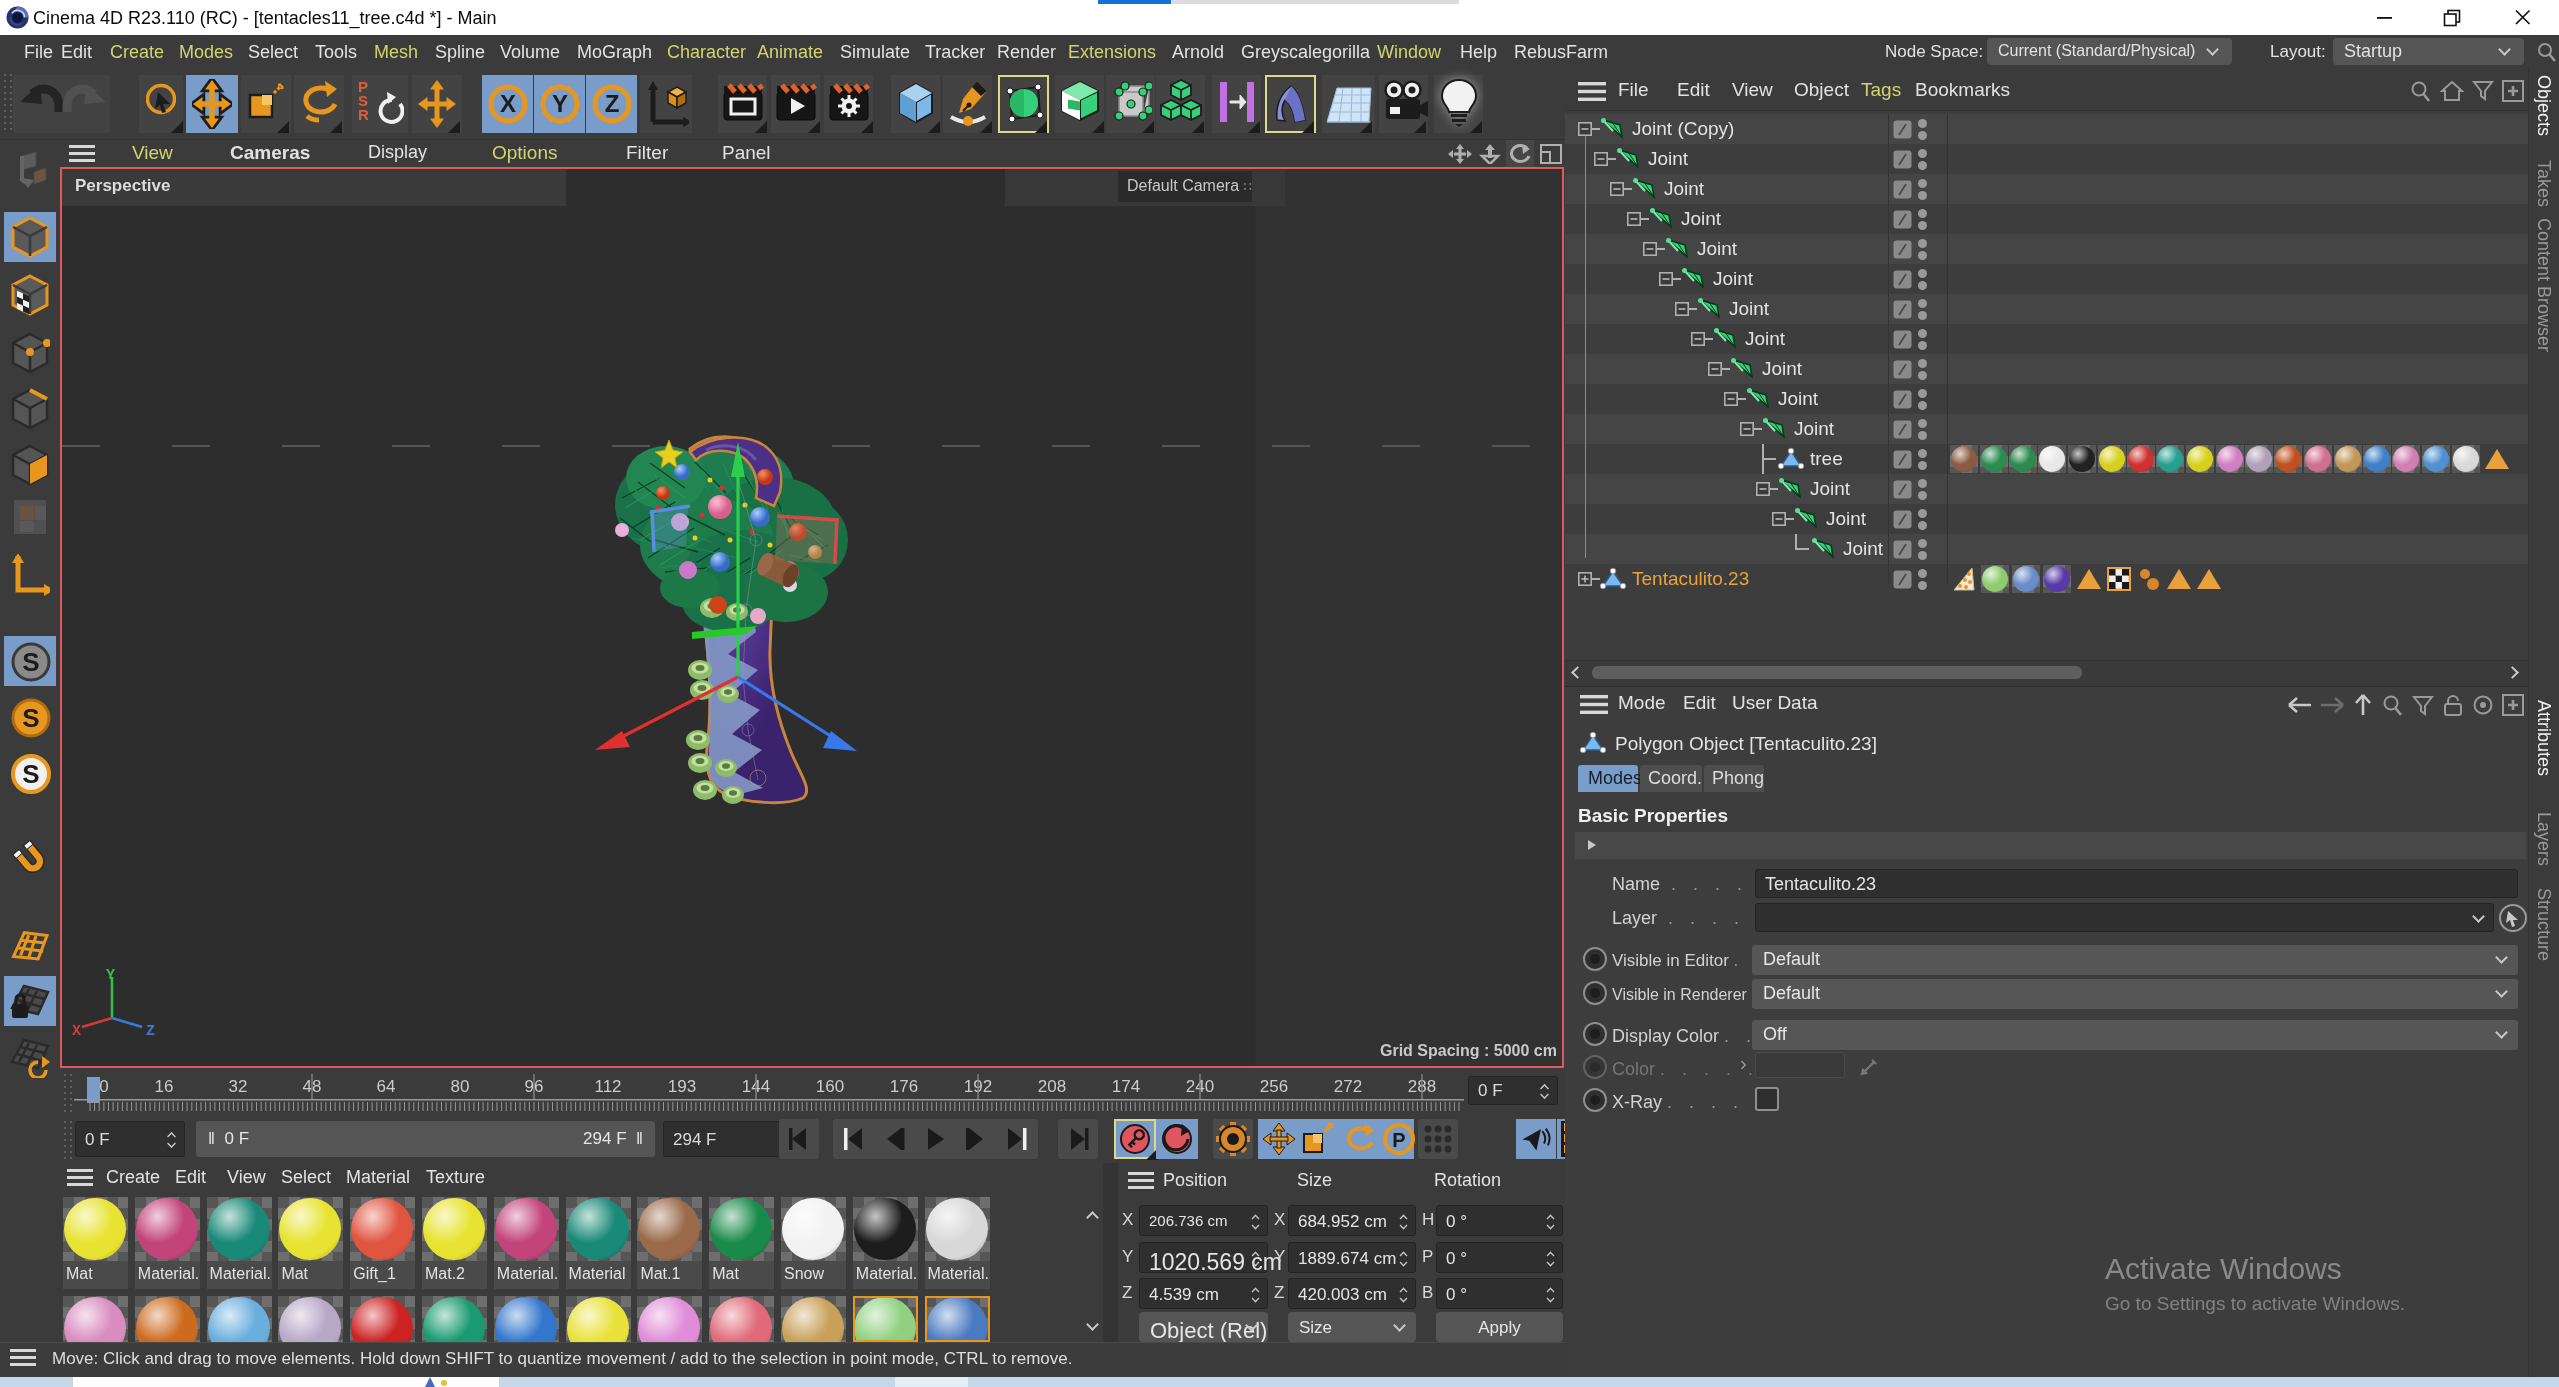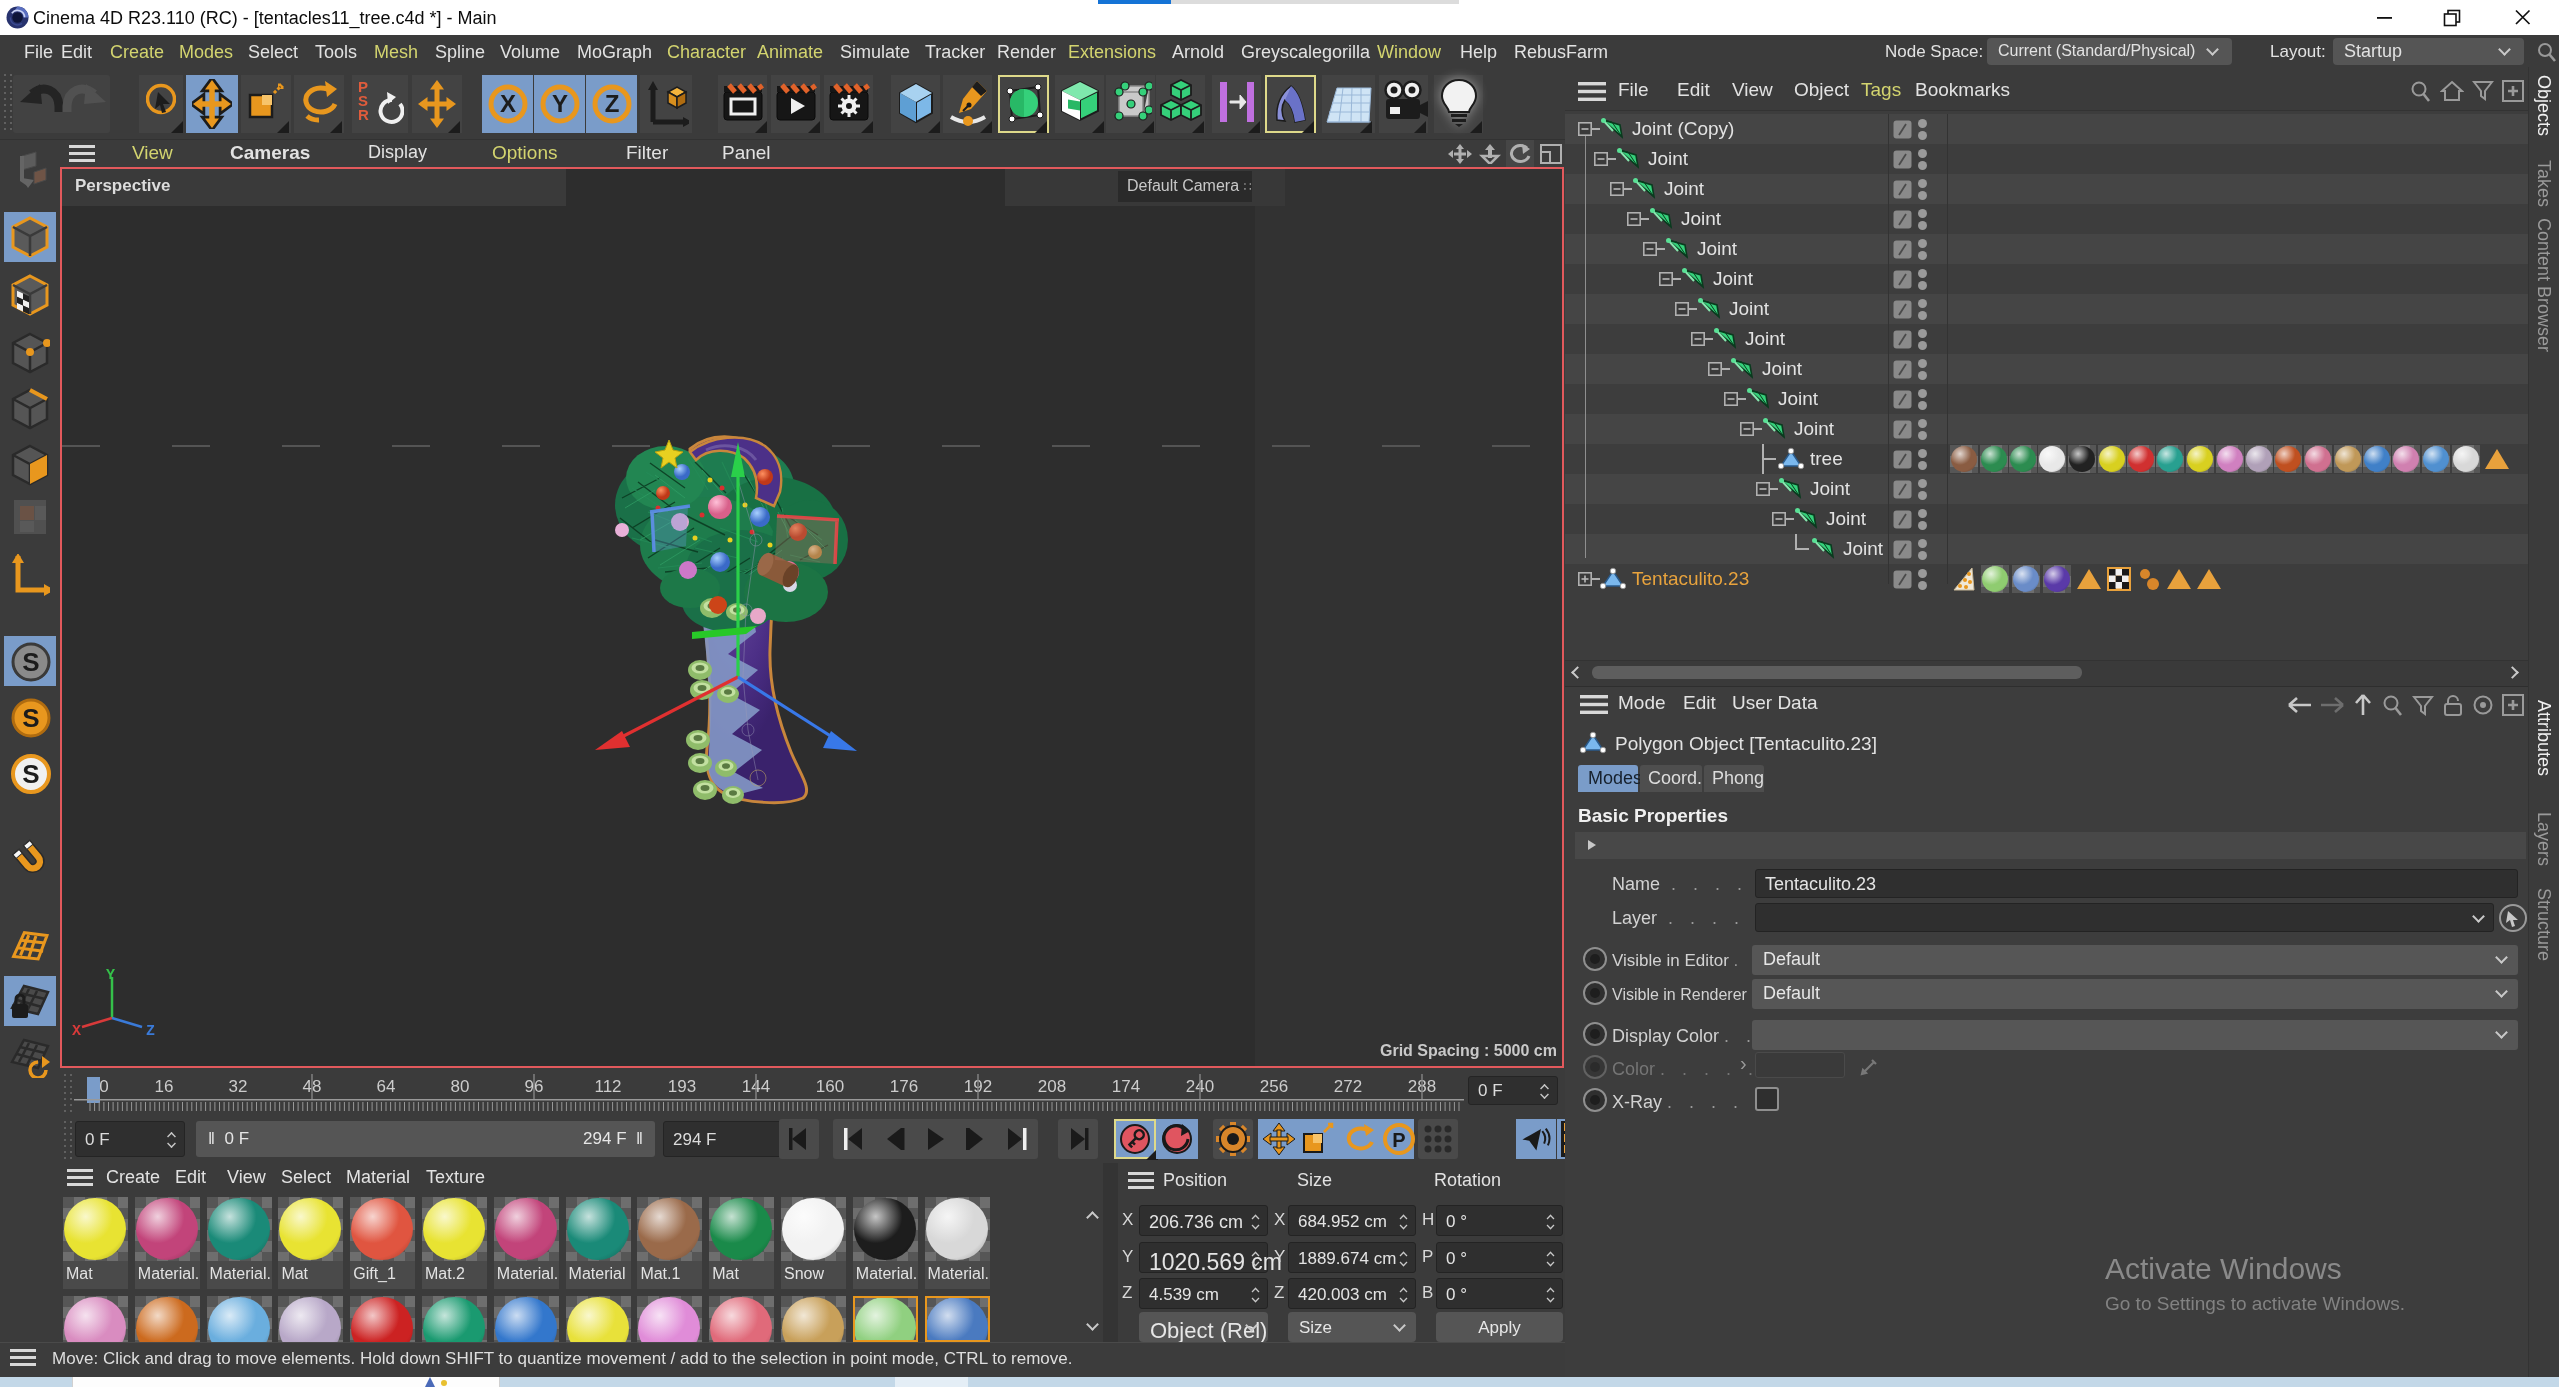--- a/index.html
+++ b/index.html
@@ -913,21 +913,21 @@
 <svg class="abs" style="left:1128px;top:1172px;" width="26" height="17" viewBox="0 0 26 17">
     <rect y="0" width="26" height="3" fill="#d8d8d8"></rect>
     <rect y="7" width="26" height="3" fill="#d8d8d8"></rect>
     <rect y="14" width="26" height="3" fill="#d8d8d8"></rect>
   </svg>
 <div class="abs" style="left:1163px;top:1170px;font-size:18px;color:#e2e2e2;font-weight:normal;white-space:nowrap;">Position</div>
 <div class="abs" style="left:1297px;top:1170px;font-size:18px;color:#e2e2e2;font-weight:normal;white-space:nowrap;">Size</div>
 <div class="abs" style="left:1434px;top:1170px;font-size:18px;color:#e2e2e2;font-weight:normal;white-space:nowrap;">Rotation</div>
 <div class="abs" style="left:1122px;top:1210px;font-size:17px;color:#d8d8d8;font-weight:normal;white-space:nowrap;">X</div>
 <div class="abs " style="left:1139px;top:1205px;width:129px;height:31px;background:#2f2f2f;border:1px solid #232323;border-radius:3px">
-    <div style="padding:6px 0 0 9px;font-size:18px;color:#e4e4e4;white-space:nowrap">206.736 cm</div>
+    <div style="padding:6px 0 0 9px;font-size:15px;color:#e4e4e4;white-space:nowrap">206.736 cm</div>
     <div class="chevup" style="right:7px;top:8px;transform:scale(0.62) rotate(-135deg)"></div>
     <div class="chev" style="right:7px;top:15px;transform:scale(0.62) rotate(45deg)"></div>
   </div>
 <div class="abs" style="left:1274px;top:1210px;font-size:17px;color:#d8d8d8;font-weight:normal;white-space:nowrap;">X</div>
 <div class="abs " style="left:1288px;top:1205px;width:128px;height:31px;background:#2f2f2f;border:1px solid #232323;border-radius:3px">
     <div style="padding:6px 0 0 9px;font-size:17px;color:#e4e4e4;white-space:nowrap">684.952 cm</div>
     <div class="chevup" style="right:7px;top:8px;transform:scale(0.62) rotate(-135deg)"></div>
     <div class="chev" style="right:7px;top:15px;transform:scale(0.62) rotate(45deg)"></div>
   </div>
 <div class="abs" style="left:1422px;top:1210px;font-size:17px;color:#d8d8d8;font-weight:normal;white-space:nowrap;">H</div>
@@ -1495,20 +1495,21 @@
 <div class="abs" style="left:1590px;top:988px;width:10px;height:10px;border-radius:50%;background:#1e1e1e;"></div>
 <div class="abs" style="left:1612px;top:986px;font-size:16px;color:#d2d2d2;font-weight:normal;white-space:nowrap;">Visible in Renderer</div>
 <div class="abs " style="left:1752px;top:979px;width:766px;height:30px;background:#565656;border-radius:3px">
     <div style="padding:4px 0 0 11px;font-size:18px;color:#e6e6e6">Default</div>
     <div class="chev" style="right:12px;top:8px"></div>
   </div>
 <div class="abs" style="left:1583px;top:1022px;width:24px;height:24px;border-radius:50%;border:2.5px solid #8f8f8f;background:#2f2f2f;"></div>
 <div class="abs" style="left:1590px;top:1029px;width:10px;height:10px;border-radius:50%;background:#1e1e1e;"></div>
 <div class="abs" style="left:1612px;top:1026px;font-size:18px;color:#d2d2d2;font-weight:normal;white-space:nowrap;">Display Color <span style="letter-spacing:6px;color:#9a9a9a">. . .</span></div>
 <div class="abs " style="left:1752px;top:1020px;width:766px;height:30px;background:#565656;border-radius:3px">
+    <div style="padding:4px 0 0 11px;font-size:18px;color:#e6e6e6">Off</div>
     <div class="chev" style="right:12px;top:8px"></div>
   </div>
 <div class="abs" style="left:1583px;top:1055px;width:24px;height:24px;border-radius:50%;border:2.5px solid #8f8f8f;background:#2f2f2f;opacity:0.45;"></div>
 <div class="abs" style="left:1590px;top:1062px;width:10px;height:10px;border-radius:50%;background:#1e1e1e;opacity:0.45;"></div>
 <div class="abs" style="left:1612px;top:1059px;font-size:18px;color:#757575;font-weight:normal;white-space:nowrap;">Color <span style="letter-spacing:6px;">. . . . . . .</span></div>
 <svg class="abs" style="left:1858px;top:1054px;" width="24" height="24" viewBox="0 0 24 24">
     <path d="M6 18 L16 8 M14 6 L18 10 M4 20 L8 19 L5 16 Z" stroke="#787878" stroke-width="2.2" fill="none"></path>
   </svg>
 <div class="abs " style="left:1755px;top:1052px;width:90px;height:26px;background:#3a3a3a;border:1px solid #4a4a4a;border-radius:3px"></div>
 <div class="abs" style="left:1740px;top:1052px;font-size:20px;color:#9a9a9a;font-weight:normal;white-space:nowrap;">›</div>

